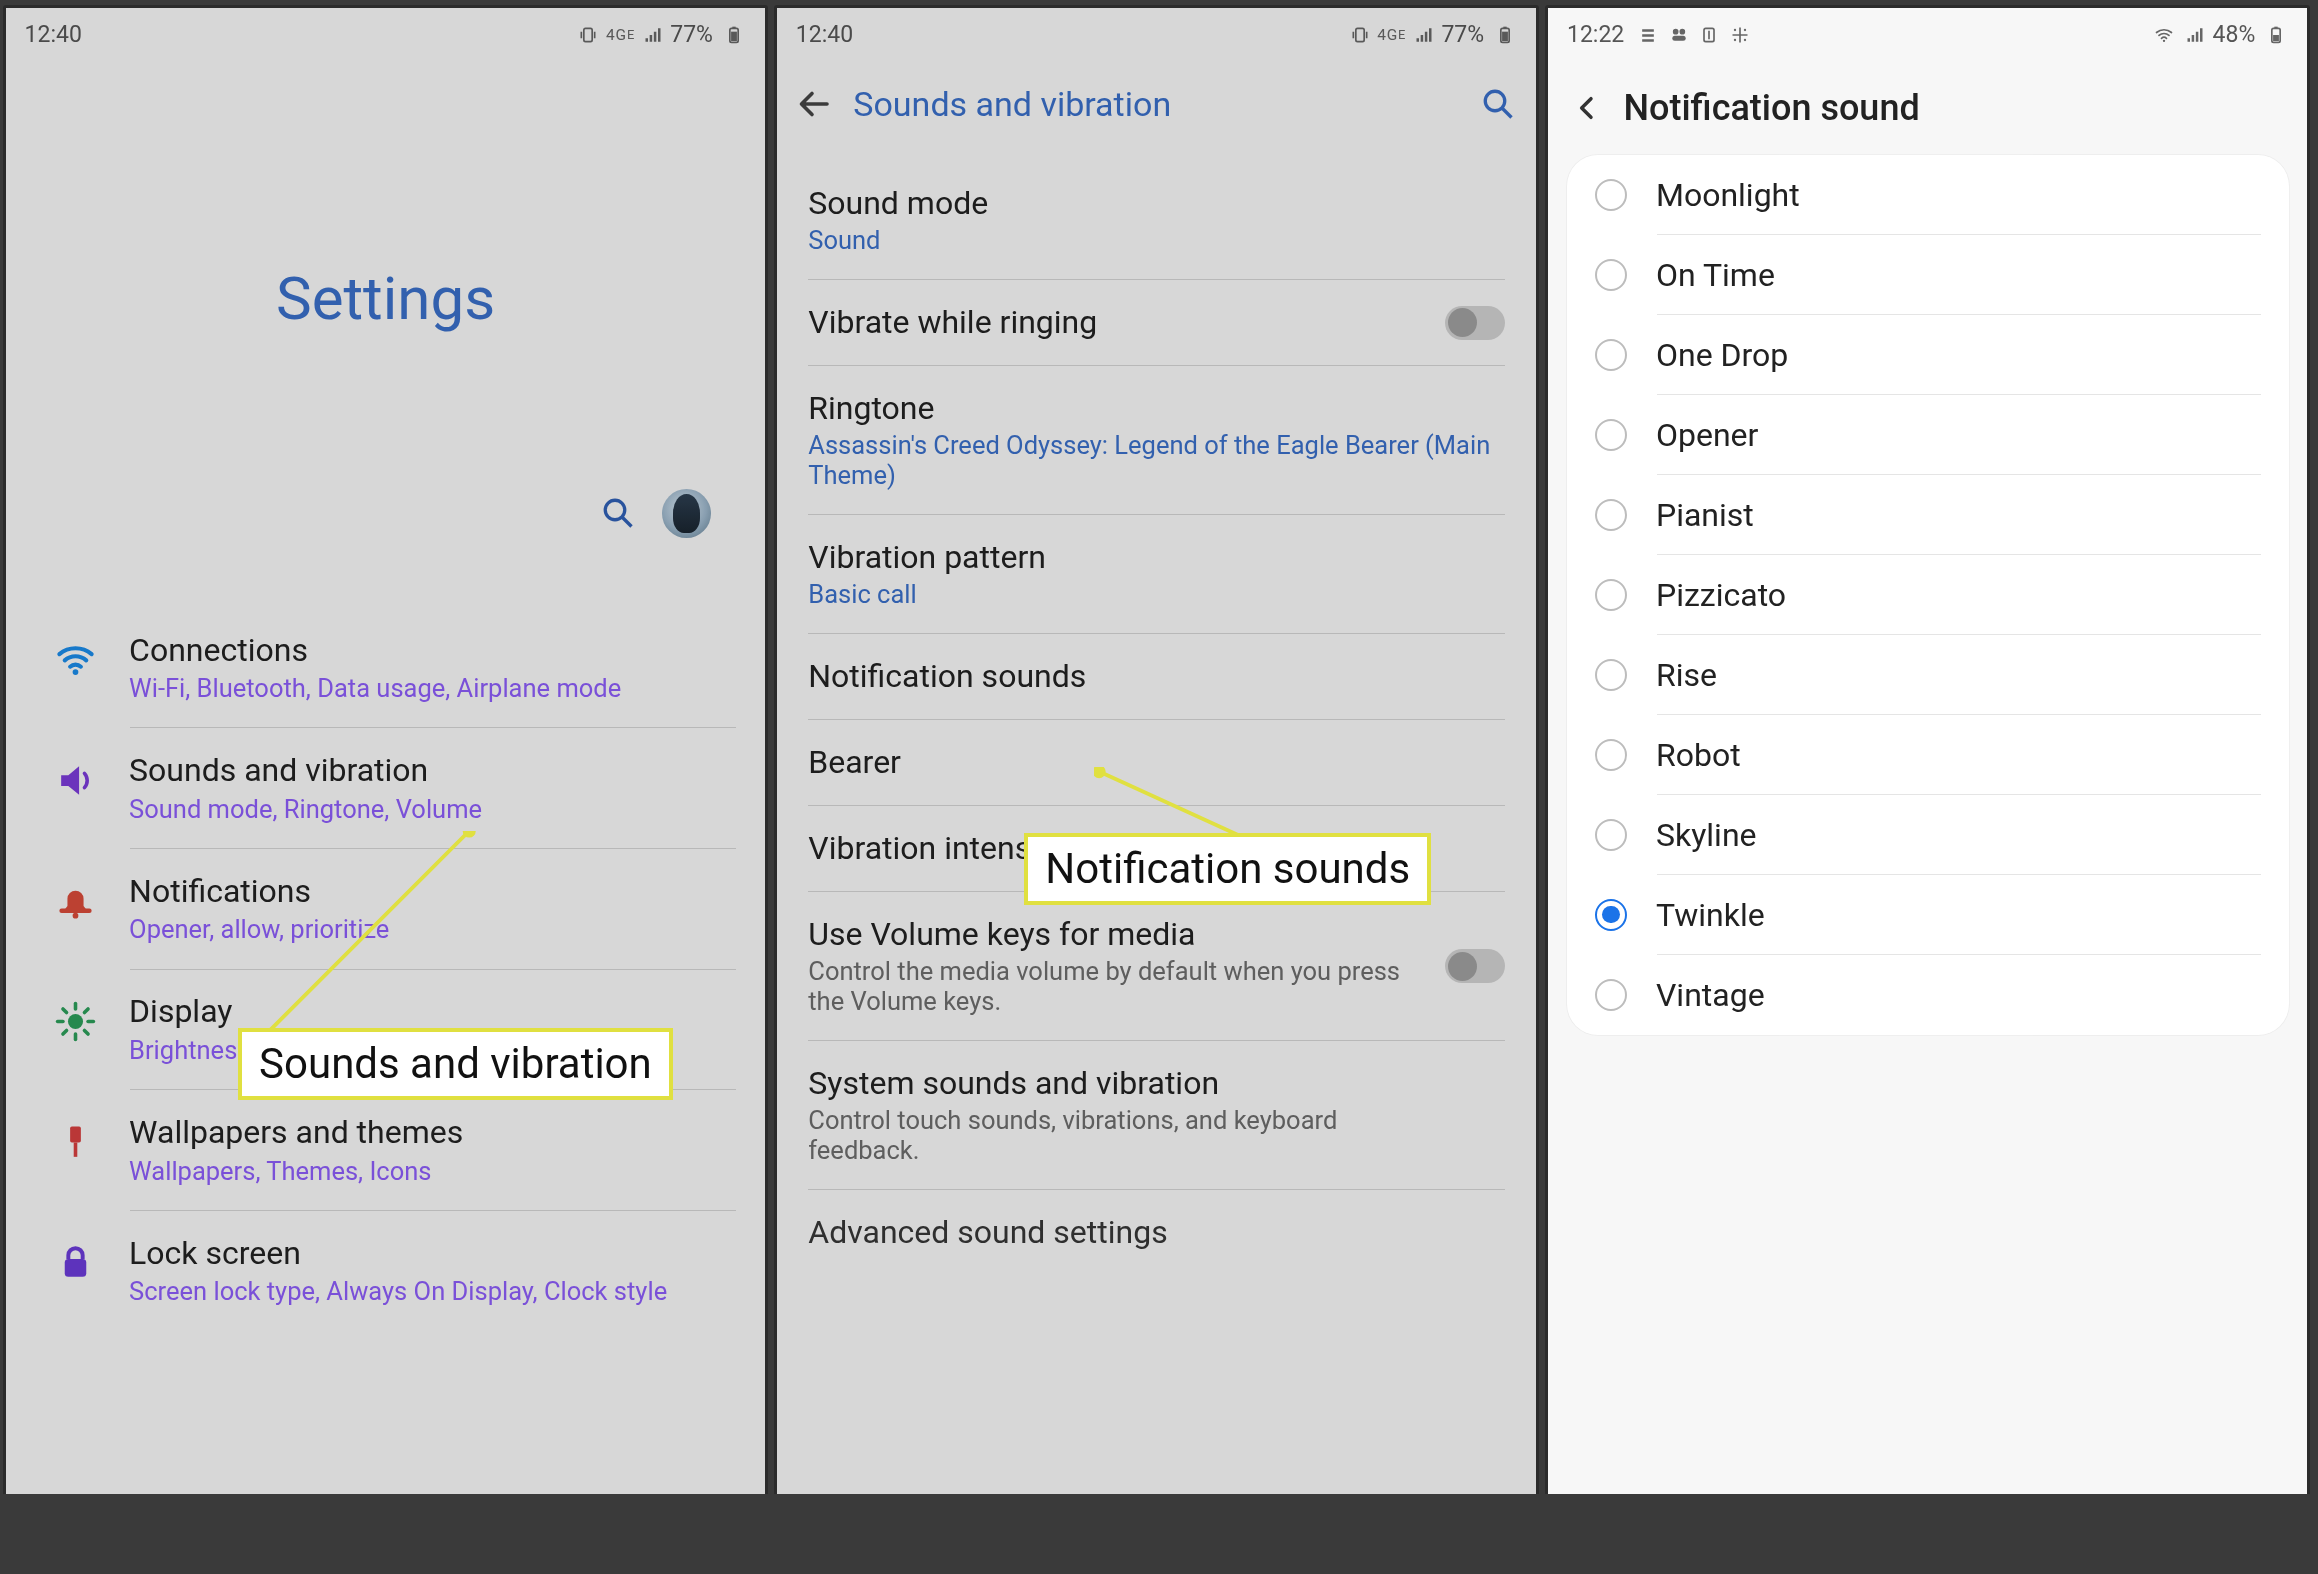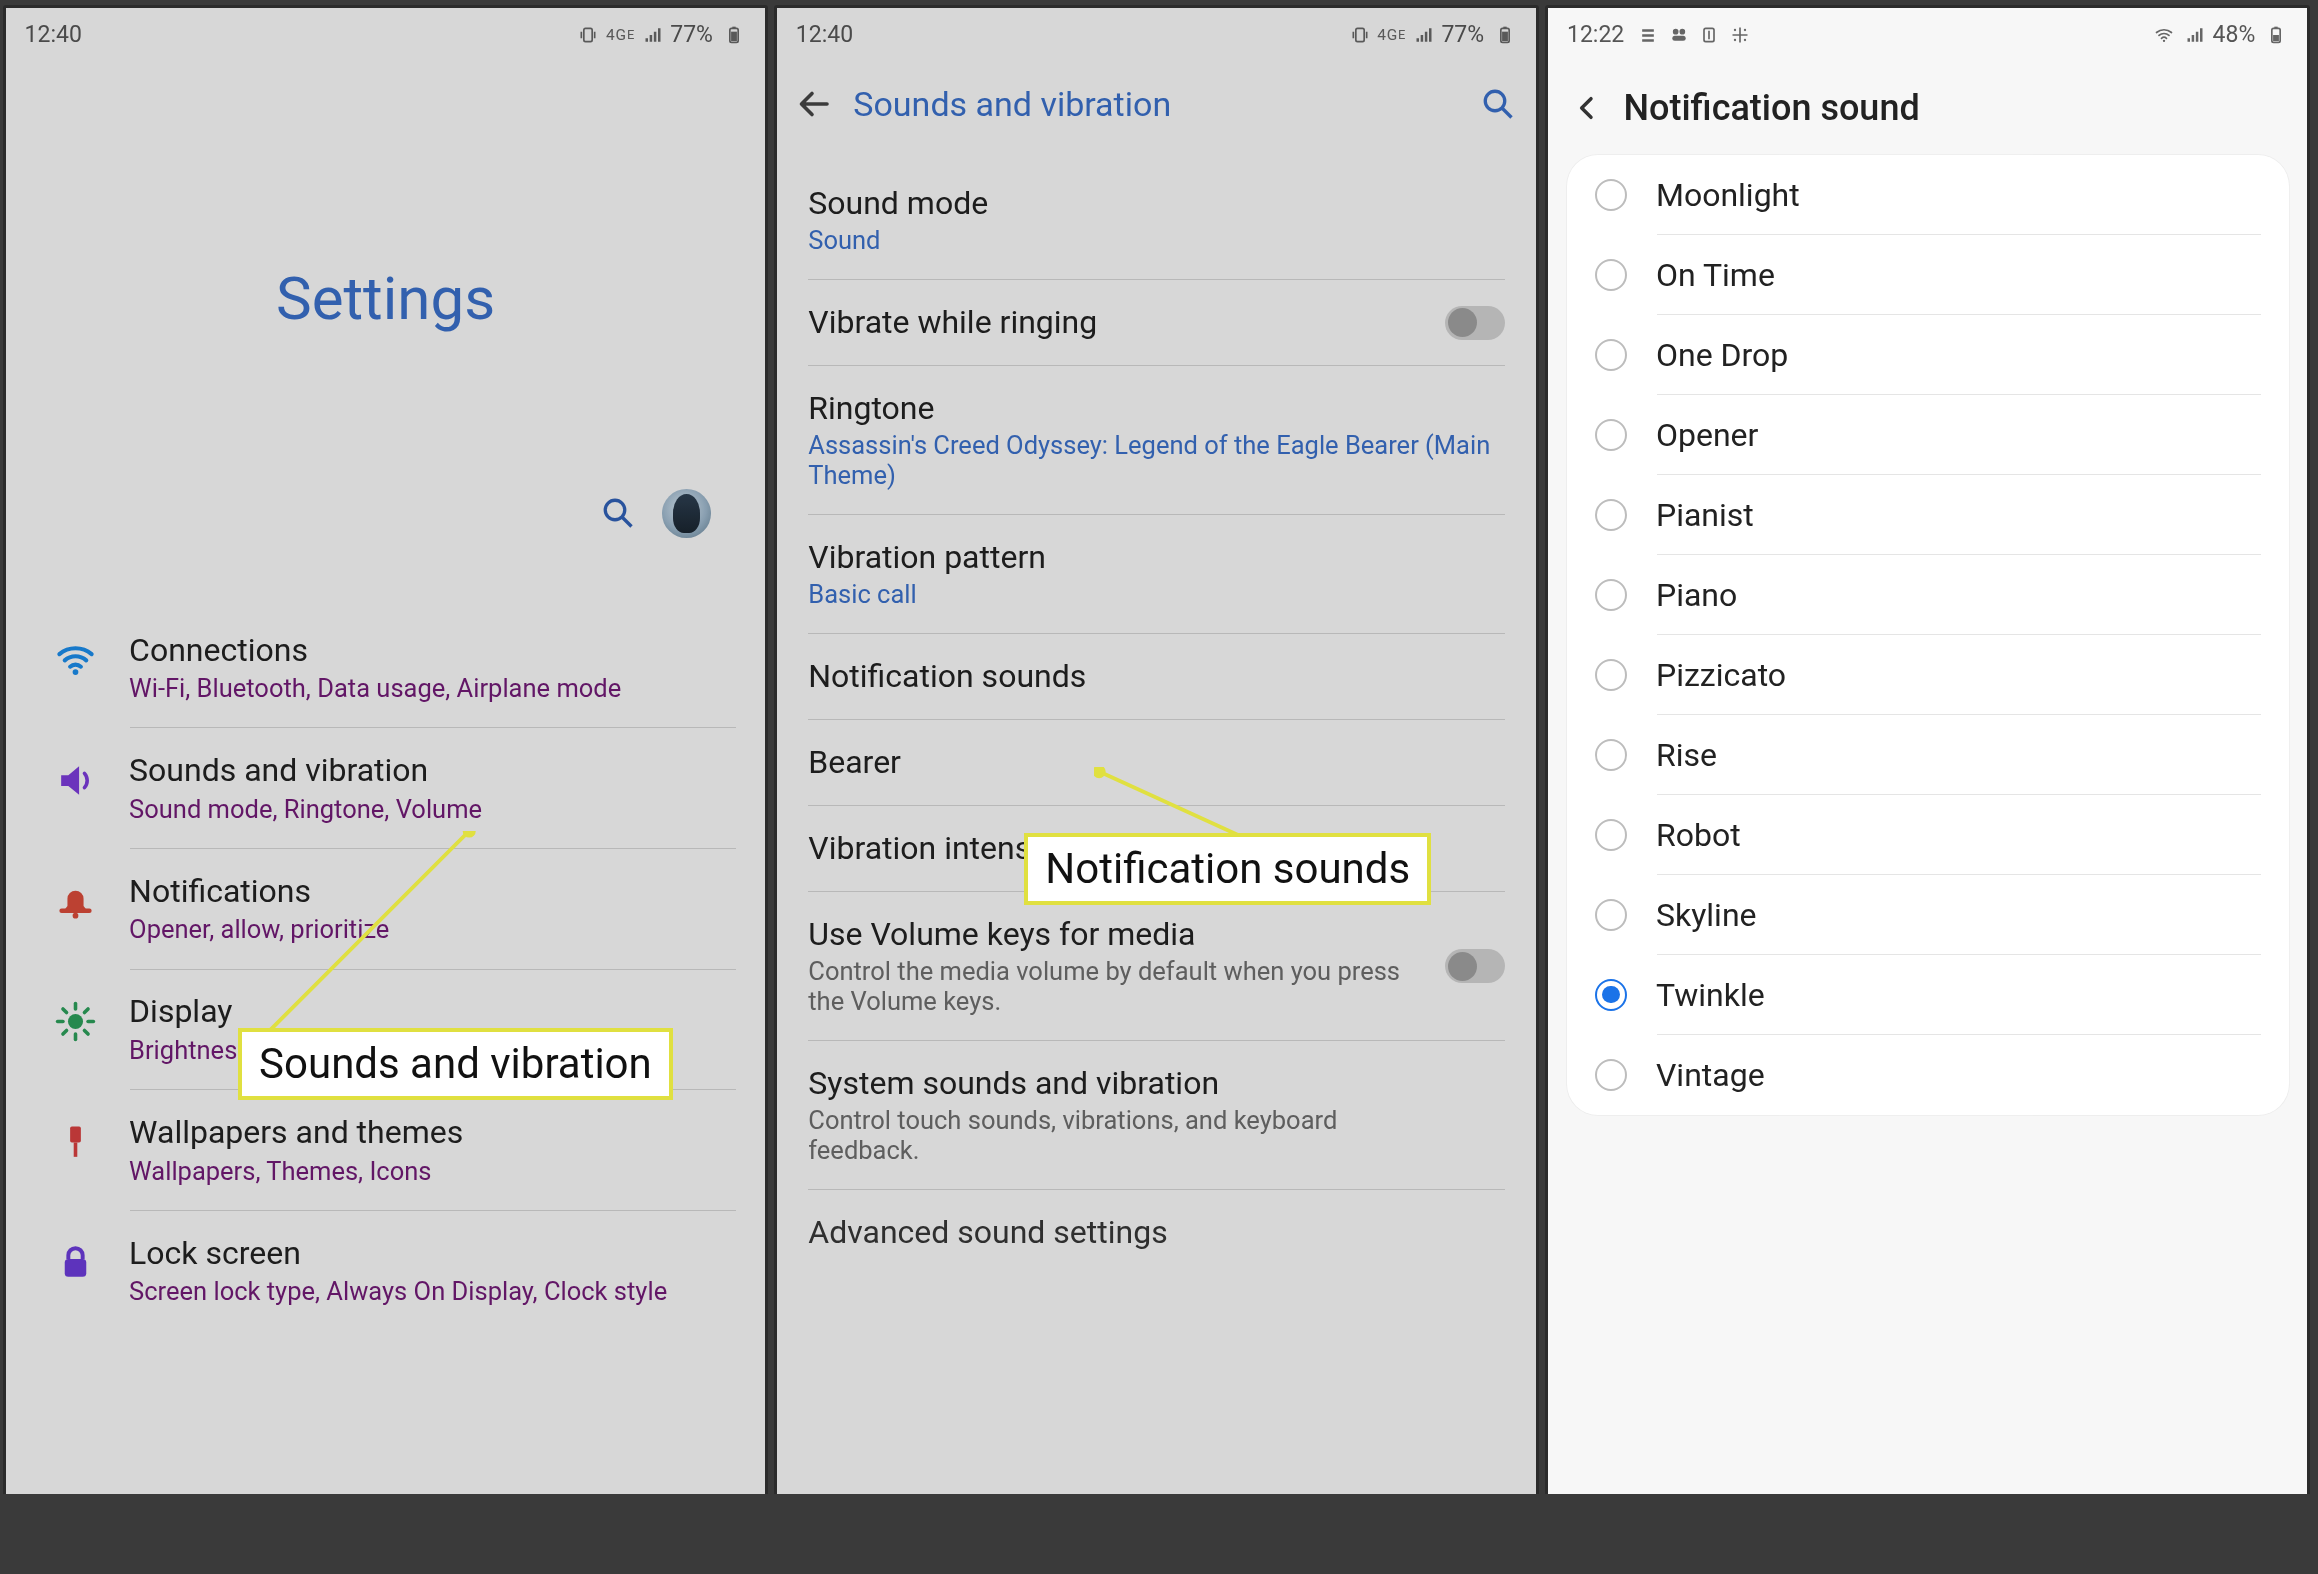--- a/index.html
+++ b/index.html
@@ -68,21 +68,21 @@
   .hubTitle { text-align: center; color: #3a6ec6; font-size: 60px; margin-top: 201px; font-weight: 400; }
   .hubTools { display:flex; align-items:center; justify-content:flex-end; gap:26px; padding: 0 54px; margin-top: 155px; }
   .hubTools .searchbtn { width:36px; height:36px; color:#2f5fb3; }
   .avatar { width:49px; height:49px; border-radius:50%; background: radial-gradient(circle at 45% 40%, #dbe8f3 0%, #9cb5c9 55%, #5e7b8f 100%); position:relative; }
   .avatar::after { content:""; position:absolute; inset:12% 22% 10% 22%; border-radius:50% 50% 40% 40%; background: linear-gradient(#2c3e50, #1a2530); }
   .hubList { padding: 70px 0 0 0; overflow: hidden; }
   .hubItem { display:flex; padding: 23px 0 25px 48px; position:relative; }
   .hubItem .icon { width:43px; height:43px; flex:0 0 43px; margin-right: 32px; margin-top:7.7px; display:flex; align-items:center; justify-content:center; }
   .hubItem .txt { flex: 1 1 auto; padding-right: 45px; }
   .hubItem .title { font-size: 32px; color:#222; }
-  .hubItem .sub { font-size: 25.5px; color:#701a75; margin-top: 4.6px; }
+  .hubItem .sub { font-size: 25.5px; color:#8b5cf6; margin-top: 4.6px; }
   .hubItem:not(:last-child) .txt::after { content:""; position:absolute; left:124px; right:29px; bottom:0; height:0.8px; background:#d2d2d2; }
   
   .appbar { height: 85px; display:flex; align-items:center; padding: 0 20px; box-sizing:border-box; }
   .appbar .back { width:36px; height:36px; color:#444; margin-right: 20px; }
   .appbar .abTitle { font-size: 34px; color:#3a6ec6; flex:1; }
   .appbar .absearch { width:36px; height:36px; color:#3a6ec6; }
   .bList { padding-top: 14px; }
   .bItem { padding: 23px 31px 25px 31px; position:relative; }
   .bItem .title { font-size: 32px; color:#222; }
   .bItem .sub { font-size: 25.5px; color:#3a6ec6; margin-top: 3.1px; }
@@ -439,24 +439,20 @@
       <div class="rItem">
           <span class="radio"></span>
           <span class="rLabel">Opener</span>
         </div>
       <div class="rItem">
           <span class="radio"></span>
           <span class="rLabel">Pianist</span>
         </div>
       <div class="rItem">
           <span class="radio"></span>
-          <span class="rLabel">Piano</span>
-        </div>
-      <div class="rItem">
-          <span class="radio"></span>
           <span class="rLabel">Pizzicato</span>
         </div>
       <div class="rItem">
           <span class="radio"></span>
           <span class="rLabel">Rise</span>
         </div>
       <div class="rItem">
           <span class="radio"></span>
           <span class="rLabel">Robot</span>
         </div>

